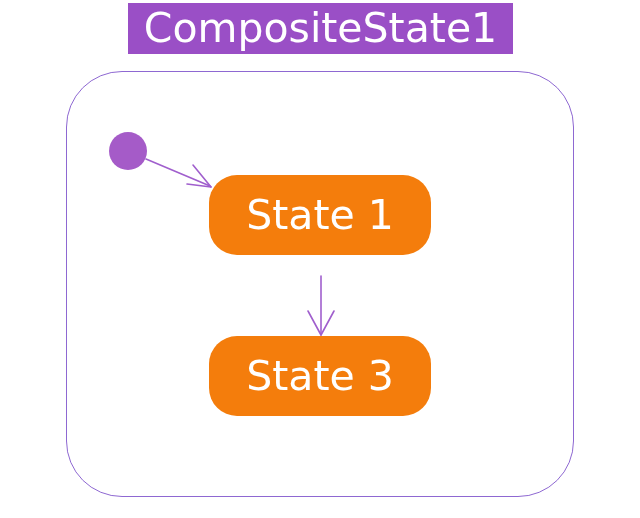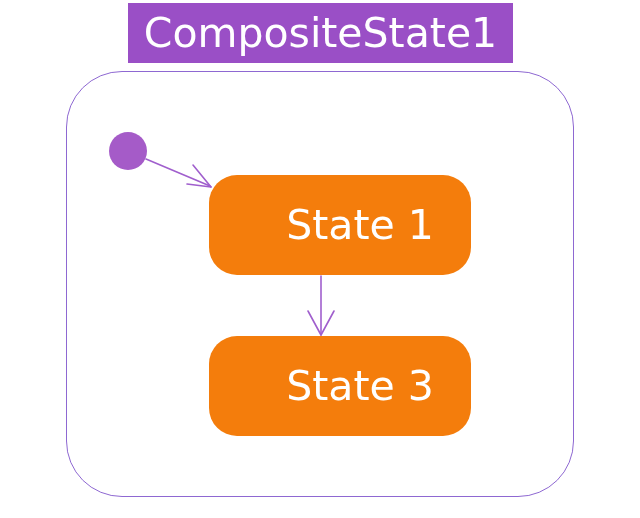--- a/index.html
+++ b/index.html
@@ -24,21 +24,21 @@
     border: 1px solid var(--composite-border, #8E68D2);
     border-radius: 56px;
     background: #ffffff;
     box-sizing: border-box;
   }
   .composite-header {
     position: absolute;
     left: 128px;
     top: 3px;
     width: 385px;
-    height: 60px;
+    height: 51px;
     background: var(--composite-title-fill, #9A4FC6);
     display: flex;
     align-items: center;
     justify-content: center;
     z-index: 3;
   }
   .composite-header span {
     color: var(--state-text, #ffffff);
     font-size: 41px;
     line-height: 1;
@@ -59,28 +59,27 @@
     stroke-linecap: round;
   }
   .initial-node {
     fill: var(--initial-node-fill, #A55BC8);
     stroke: none;
   }
   .state {
     position: absolute;
     left: 209px;
     width: 222px;
-    height: 100px;
+    height: 80px;
     background: var(--state-fill, #F47D0C);
     border-radius: 28px;
     display: flex;
     align-items: center;
     justify-content: center;
     z-index: 4;
-    padding-left: 40px;
   }
   .state span {
     color: var(--state-text, #ffffff);
     font-size: 41px;
     line-height: 1;
     white-space: nowrap;
   }
   .state-1 { top: 175px; }
   .state-2 { top: 336px; }
 </style>

